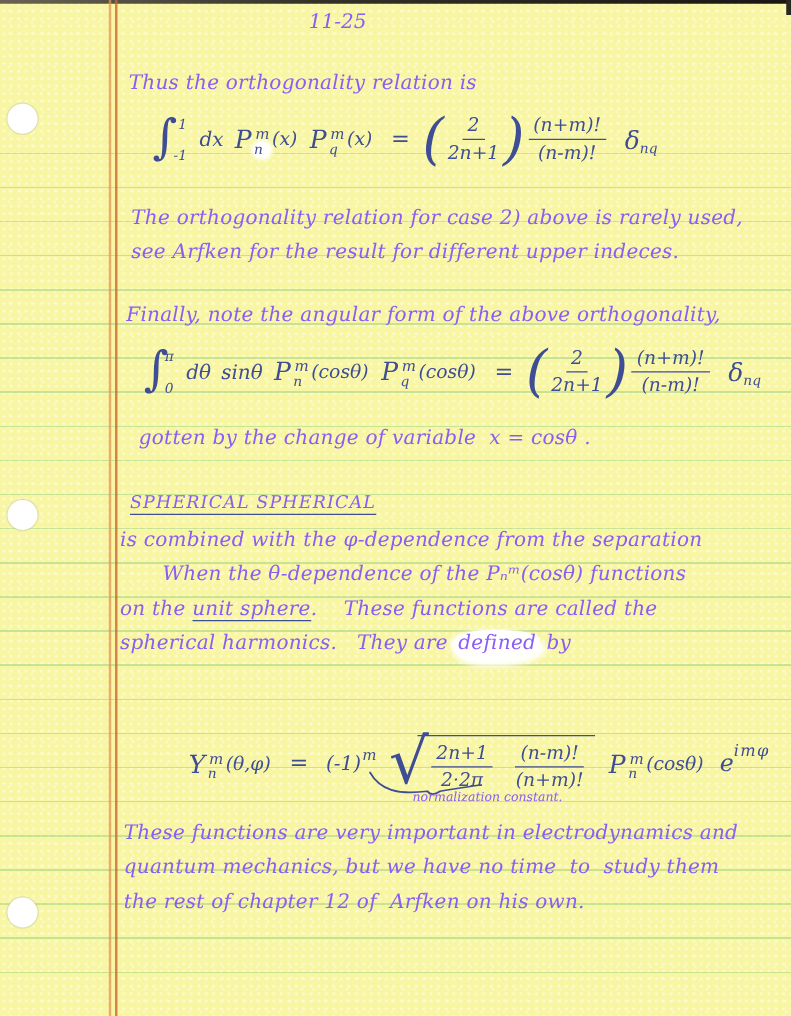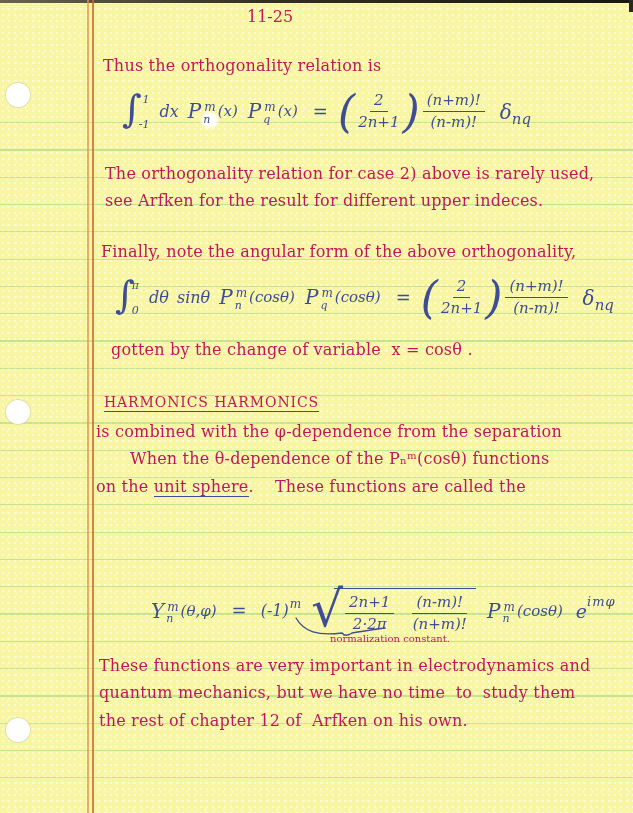--- a/index.html
+++ b/index.html
@@ -17,21 +17,21 @@
     background:repeating-linear-gradient(to bottom,
       rgba(130,200,110,0) 0px, rgba(130,200,110,0) 26.1px,
       rgba(130,200,110,0.42) 26.1px, rgba(130,200,110,0.42) 27.3px);}
   .margin-a{position:absolute;top:0;bottom:0;left:87px;width:1.5px;background:rgba(224,150,80,0.75);}
   .margin-b{position:absolute;top:0;bottom:0;left:92px;width:2px;background:rgba(205,100,48,0.8);}
   .top-edge{position:absolute;top:0;left:0;width:100%;height:3px;
     background:linear-gradient(to right,#6a6353,#343026 40%,#191712);}
   .top-right-notch{position:absolute;top:0;right:0;width:4px;height:12px;background:#2a2822;}
   .hole{position:absolute;left:6px;width:24px;height:24px;border-radius:50%;background:#fff;
     box-shadow:0 0 0 1px rgba(205,205,170,0.55);}
-  .hw{color:#be185d;font-family:"DejaVu Serif",serif;}
+  .hw{color:#8b5cf6;font-family:"DejaVu Serif",serif;font-style:italic;}
   .block{position:absolute;}
   .line{white-space:pre;line-height:27.3px;height:27.3px;font-size:16px;letter-spacing:0.2px;}
   .pgnum{font-size:16px;}
   .heading{font-size:14px;letter-spacing:0.9px;border-bottom:1.6px solid #3e4d94;padding-bottom:1px;}
   .indent{padding-left:34px;}
   .ul{border-bottom:1.5px solid #3e4d94;margin-top:39px;}
   .whiteout{position:relative;background:#fff;padding:0 3px;
     border-radius:45% 55% 60% 40%/50% 45% 70% 50%;
     box-shadow:2px 7px 4px 3px rgba(255,255,255,0.95),-2px 2px 3px 2px rgba(255,255,255,0.9);}
   .supseg{font-size:12px;display:inline-block;transform:translateY(-6px);}
@@ -47,21 +47,21 @@
   .pbase{font-size:20px;}
   .pss{display:flex;flex-direction:column;font-size:11px;line-height:1.05;margin:0 2px 0 2px;transform:translateY(2px);}
   .pss.wo .sub{background:#fff;border-radius:50%;box-shadow:0 0 3px 2px rgba(255,255,255,0.95);}
   .parg{font-size:15px;}
   .eq{font-size:18px;margin:0 10px;}
   .bigp{font-size:44px;font-weight:200;line-height:0.8;transform:scaleY(1.02);}
   .frac{display:flex;flex-direction:column;align-items:center;font-size:15px;line-height:1.25;margin:0 3px;}
   .frac .num{border-bottom:1.4px solid #3e4d94;padding:0 4px 1px;}
   .frac .den{padding-top:1px;}
   .dsym{font-size:20px;margin-left:12px;}
-  .dsub{font-size:15px;transform:translateY(7px);display:inline-block;}
+  .dsub{font-size:11px;transform:translateY(7px);display:inline-block;}
   .sqrt{display:flex;align-items:flex-start;margin:0 6px;}
   .rad{font-size:50px;line-height:44px;margin-right:-9px;transform:translateY(-1px);}
   .sqrt-body{border-top:1.6px solid #3e4d94;display:flex;gap:12px;padding:4px 6px 0 8px;}
   .sup{font-size:12px;transform:translateY(-8px);display:inline-block;margin-left:1px;}
   .ebase{font-size:19px;margin-left:8px;}
   .eexp{font-size:13px;transform:translateY(-9px);display:inline-block;letter-spacing:1px;}
   .norm-label{position:absolute;font-size:10px;text-align:right;}
   .brace-svg{position:absolute;}
 </style>
 </head>
@@ -159,26 +159,27 @@
   <span class="frac">
       <span class="num">(n+m)!</span>
       <span class="den">(n-m)!</span>
     </span>
   <span class="dsym">δ</span>
   <span class="dsub">nq</span>
 </div>
 
 <div class="block hw line" style="left:111px;top:336px">gotten by the change of variable  x = cosθ .</div>
 
-<div class="block hw heading" style="left:104px;top:394px">HARMONICS HARMONICS</div>
+<div class="block hw heading" style="left:104px;top:394px">SPHERICAL SPHERICAL</div>
 
 <div class="block hw" style="left:96px;top:418px">
   <div class="line">is combined with the φ-dependence from the separation</div>
   <div class="line indent">When the θ-dependence of the Pₙᵐ(cosθ) functions</div>
   <div class="line"><span>on the </span><span class="ul">unit sphere</span><span>.    These functions are called the</span></div>
+  <div class="line"><span>spherical harmonics.   They are </span><span class="whiteout">defined</span><span> by</span></div>
 </div>
 
 <div class="formula" style="left:146px;top:588px">
   <span class="pf">
     <span class="pbase">Y</span>
     <span class="pss">
         <span class="sup" style="transform:none">m</span>
         <span class="sub">n</span>
       </span>
     <span class="parg">(θ,φ)</span>

